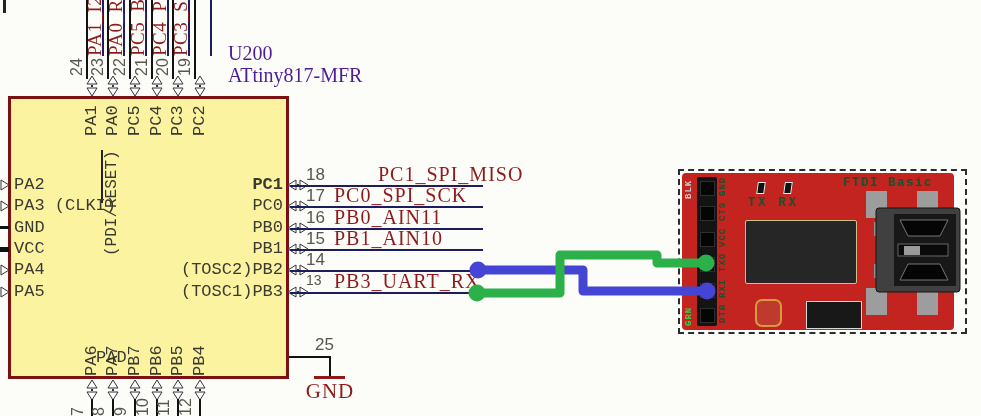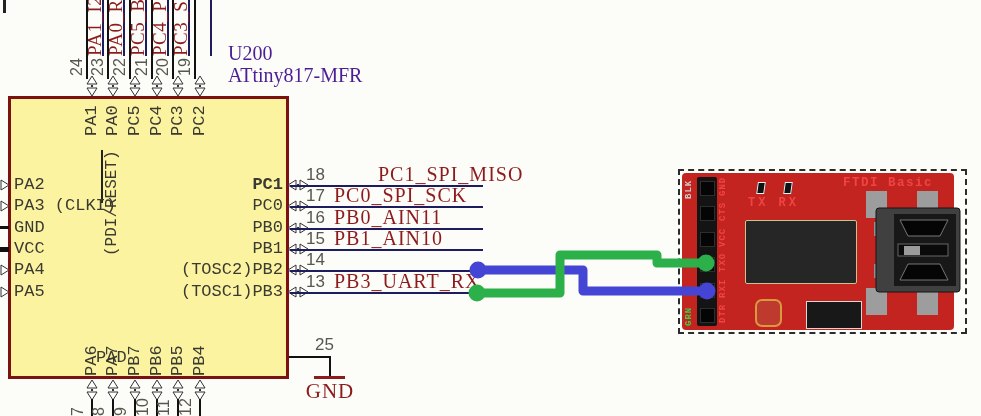--- a/index.html
+++ b/index.html
@@ -8,21 +8,21 @@
   .abs{position:absolute;}
   .vtext{writing-mode:vertical-rl;transform:rotate(180deg);line-height:1;white-space:nowrap;}
   .net{color:#8e1b1b;font-family:"Liberation Serif",serif;font-size:19px;letter-spacing:.5px;white-space:nowrap;}
   .netbig{font-size:20px;letter-spacing:1px;}
   .pnum{color:#57574d;font-family:"Liberation Sans",sans-serif;font-size:16px;}
   .ilabel{color:#3a3a33;font-family:"Liberation Mono",monospace;font-size:17px;white-space:nowrap;}
   .wire{background:#111;}
   .nline{background:#1c1c5e;}
   .chip{background:#fbf3a0;border:3px solid #7c1111;box-sizing:border-box;}
   .refdes{color:#4c1d95;font-family:Liberation Serif, serif;font-size:20px;white-space:nowrap;}
-  .ftdi-lab{color:#ef4444;font-family:"Liberation Mono",monospace;font-weight:bold;font-size:9px;letter-spacing:1px;}
+  .ftdi-lab{color:#14532d;font-family:"Liberation Mono",monospace;font-weight:bold;font-size:9px;letter-spacing:1px;}
   .hpin{background:#050505;border:1px solid #2e2e2e;width:13px;height:13px;}
   .pad{background:#9d9d9d;width:21px;height:27px;}
 </style>
 </head>
 <body>
 
 <div class="stage">
 
   <div class="abs" style="left:3px;top:0;width:3px;height:13px;background:#222;"></div>
 
@@ -176,21 +176,21 @@
   <div class="abs nline" style="left:290px;top:270px;width:193px;height:2px;"></div>
   <div class="abs pnum" style="left:306px;top:250px;font-size:17px;">14</div>
   <div class="abs ilabel" style="left:96px;top:260px;width:187px;text-align:right;">(TOSC2)PB2</div>
 
   <svg class="abs" style="left:287px;top:285px;" width="22" height="14">
       <path d="M1 7 9 2 9 12z" fill="#fff" stroke="#333"></path>
       <path d="M21 7 13 2 13 12z" fill="#fff" stroke="#333"></path>
       <rect x="10" y="6" width="2" height="2" fill="#333"></rect>
     </svg>
   <div class="abs nline" style="left:290px;top:292px;width:193px;height:2px;"></div>
-  <div class="abs pnum" style="left:306px;top:272px;font-size:17px;">13</div>
+  <div class="abs pnum" style="left:306px;top:272px;font-size:14px;">13</div>
   <div class="abs net netbig" style="left:334px;top:270px;">PB3_UART_RX</div>
   <div class="abs ilabel" style="left:96px;top:282px;width:187px;text-align:right;">(TOSC1)PB3</div>
 
   <div class="abs vtext ilabel" style="left:83px;top:340px;height:36px;">PA6</div>
   <svg class="abs" style="left:85px;top:379px;" width="14" height="22">
       <path d="M7 1 2 9 12 9z" fill="#fff" stroke="#333"></path>
       <path d="M7 21 2 13 12 13z" fill="#fff" stroke="#333"></path>
       <rect x="6" y="10" width="2" height="2" fill="#333"></rect>
     </svg>
   <div class="abs wire" style="left:91px;top:399px;width:2px;height:17px;"></div>

